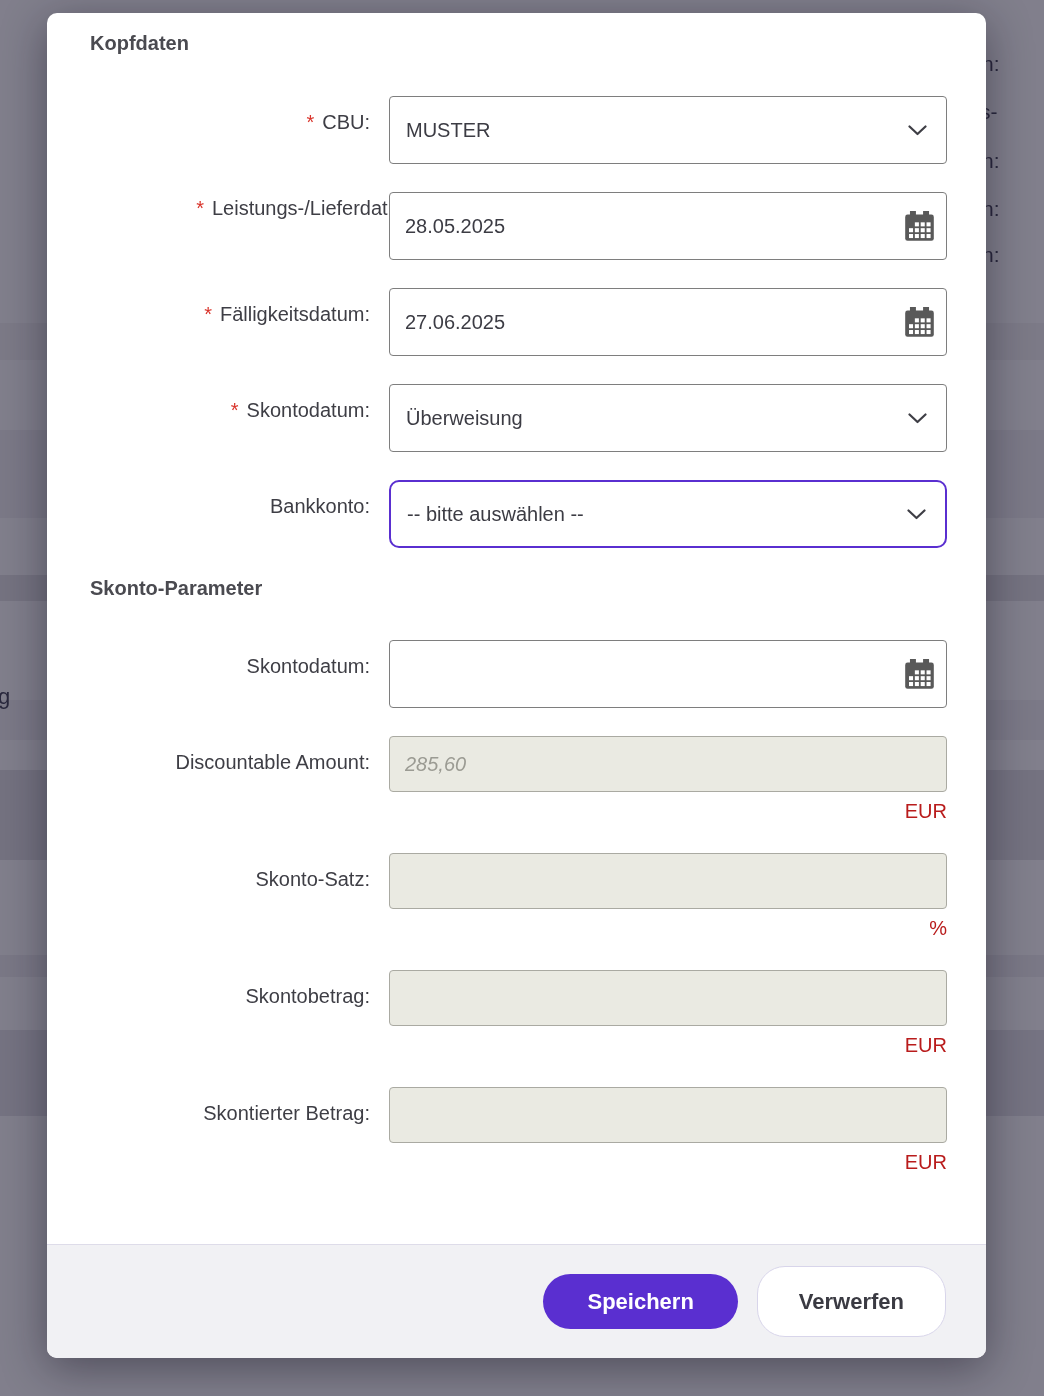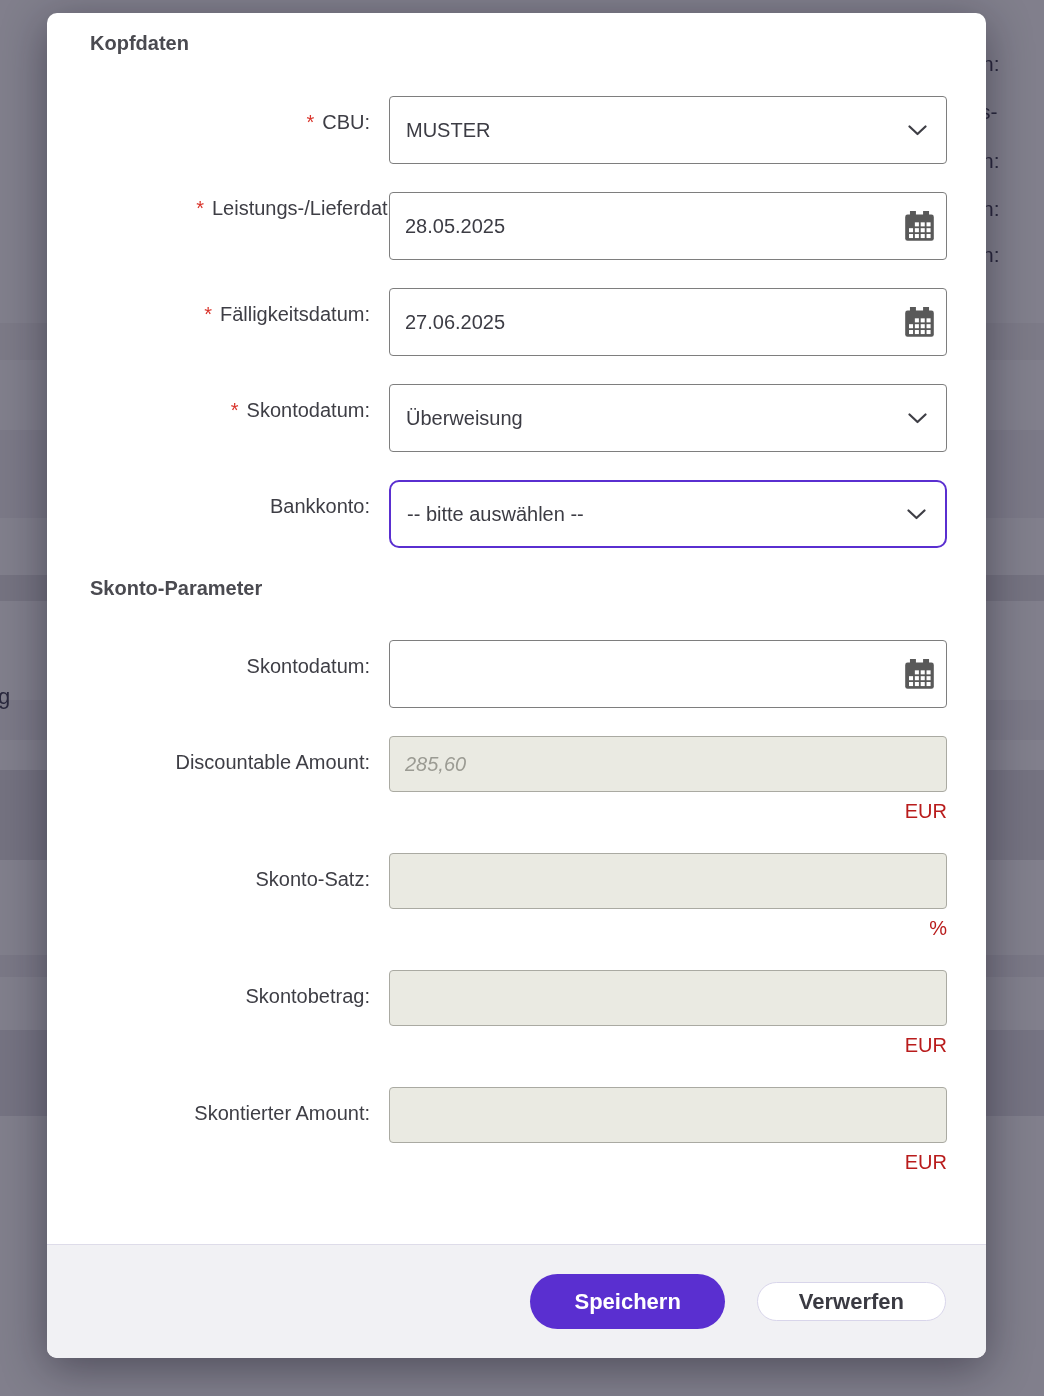--- a/index.html
+++ b/index.html
@@ -83,28 +83,28 @@
   .disabled-input {
     width:100%; height:56px; border:1px solid #aaaaa2; border-radius:4px;
     background:#eaeae2; font-size:20px; color:#3c3c44; padding:0 15px;
     font-family:inherit;
   }
   .disabled-input::placeholder { color:#9b9b93; font-style:italic; }
   .suffix-line { text-align:right; font-size:20px; color:#b91c1c; margin-top:8px; height:25px; }
   .modal-footer {
     flex:0 0 114px; background:#f1f1f4; border-top:1px solid #dedce9;
     display:flex; align-items:center; justify-content:flex-end;
-    gap:32px; padding-right:40px;
+    gap:19px; padding-right:40px;
   }
   .btn-primary {
     height:55px; padding:0 44px; border-radius:28px; border:none; cursor:pointer;
     background:#5a2fd0; color:#fff; font-weight:700; font-size:22px; font-family:inherit;
   }
   .btn-secondary {
-    height:39px; padding:0 41px; border-radius:28px; cursor:pointer;
+    height:71px; padding:0 41px; border-radius:28px; cursor:pointer;
     background:#fff; border:1px solid #d8d5ea; color:#3a3a42;
     font-weight:700; font-size:22px; font-family:inherit;
   }
 </style>
 </head>
 <body>
 
 <div class="canvas">
 
   <div class="page-bg">
@@ -317,21 +317,21 @@
           <span class="label-text">Skontobetrag:</span>
         </div>
         <div class="control-cell">
           <input type="text" class="disabled-input" disabled="" value="" style="">
           <div class="suffix-line">EUR</div>
         </div>
       </div>
 
       <div class="form-row">
         <div class="label-cell">
-          <span class="label-text">Skontierter Amount:</span>
+          <span class="label-text">Skontierter Betrag:</span>
         </div>
         <div class="control-cell">
           <input type="text" class="disabled-input" disabled="" value="" style="">
           <div class="suffix-line">EUR</div>
         </div>
       </div>
 
     </div>
 
     <div class="modal-footer">

